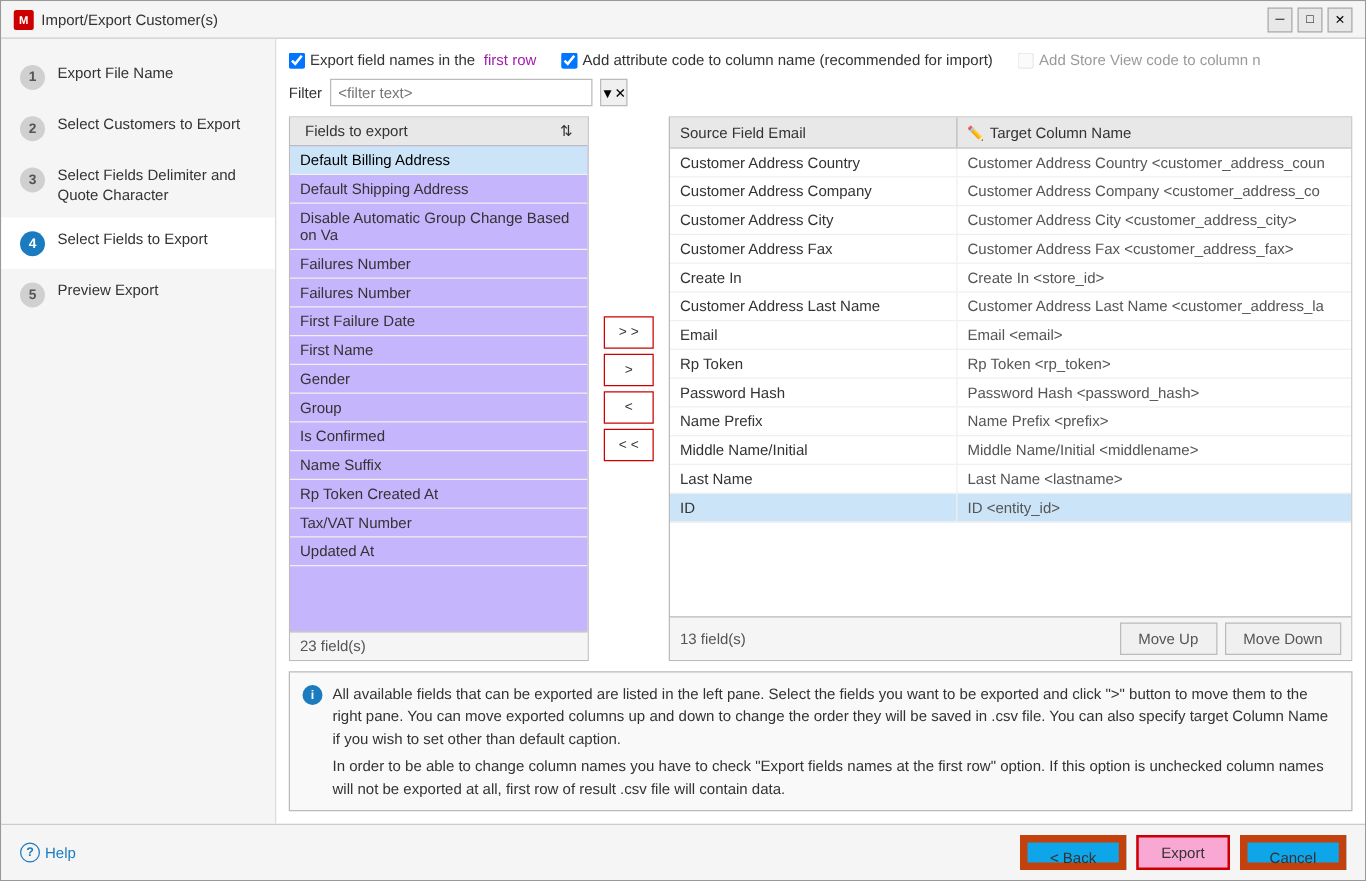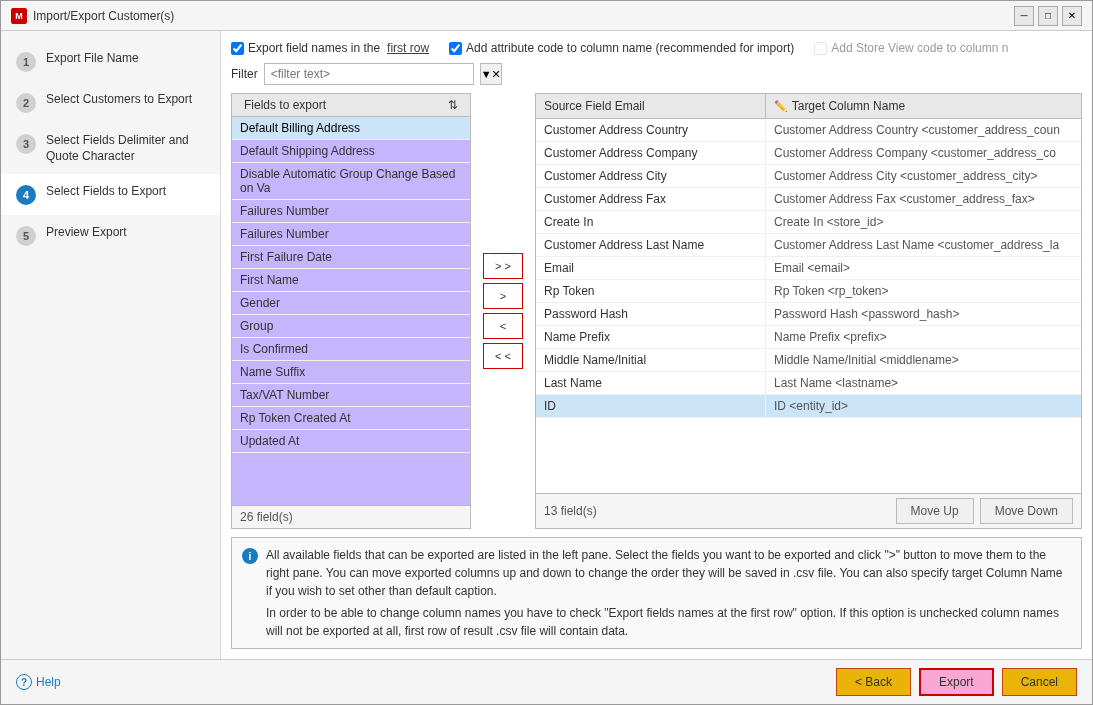--- a/index.html
+++ b/index.html
@@ -391,22 +391,22 @@
       font-weight: bold;
     }
     
     .action-buttons {
       display: flex;
       gap: 8px;
     }
     
     .action-btn {
       padding: 5px 18px;
-      border: 1px solid #c2410c;
-      background: #eab308;
+      border: 6px solid #c2410c;
+      background: #0ea5e9;
       cursor: pointer;
       font-size: 12px;
       color: #333;
       height: 28px;
     }
     
     .action-btn.primary {
       border: 2px solid #cc0000;
       background: #f9a8d4;
     }
@@ -460,21 +460,21 @@
         <span class="step-label">Preview Export</span>
       </div>
     </div>
 
     <div class="right-panel">
 
       <div class="top-options">
         <label class="checkbox-label">
           <input type="checkbox" checked="" style="">
           <span>Export field names in the</span>
-          <span style="text-decoration:underline; color:#404040; margin-left: 3px;">first row</span>
+          <span style="color:#a21caf; margin-left: 3px;">first row</span>
         </label>
         <label class="checkbox-label">
           <input type="checkbox" checked="" style="">
           <span>Add attribute code to column name (recommended for import)</span>
         </label>
         <label class="checkbox-label add-store-checkbox">
           <input type="checkbox" disabled="" style="">
           <span>Add Store View code to column n</span>
         </label>
       </div>
@@ -497,25 +497,25 @@
             <div class="field-item">Default Shipping Address</div>
             <div class="field-item">Disable Automatic Group Change Based on Va</div>
             <div class="field-item">Failures Number</div>
             <div class="field-item">Failures Number</div>
             <div class="field-item">First Failure Date</div>
             <div class="field-item">First Name</div>
             <div class="field-item">Gender</div>
             <div class="field-item">Group</div>
             <div class="field-item">Is Confirmed</div>
             <div class="field-item">Name Suffix</div>
+            <div class="field-item">Rp Token Created At</div>
             <div class="field-item">Tax/VAT Number</div>
-            <div class="field-item">Rp Token Created At</div>
             <div class="field-item">Updated At</div>
           </div>
-          <div class="panel-footer">26 field(s)</div>
+          <div class="panel-footer">23 field(s)</div>
         </div>
 
         <div class="transfer-buttons">
           <button class="transfer-btn">&gt; &gt;</button>
           <button class="transfer-btn">&gt;</button>
           <button class="transfer-btn">&lt;</button>
           <button class="transfer-btn">&lt; &lt;</button>
         </div>
 
         <div class="right-table-panel">

